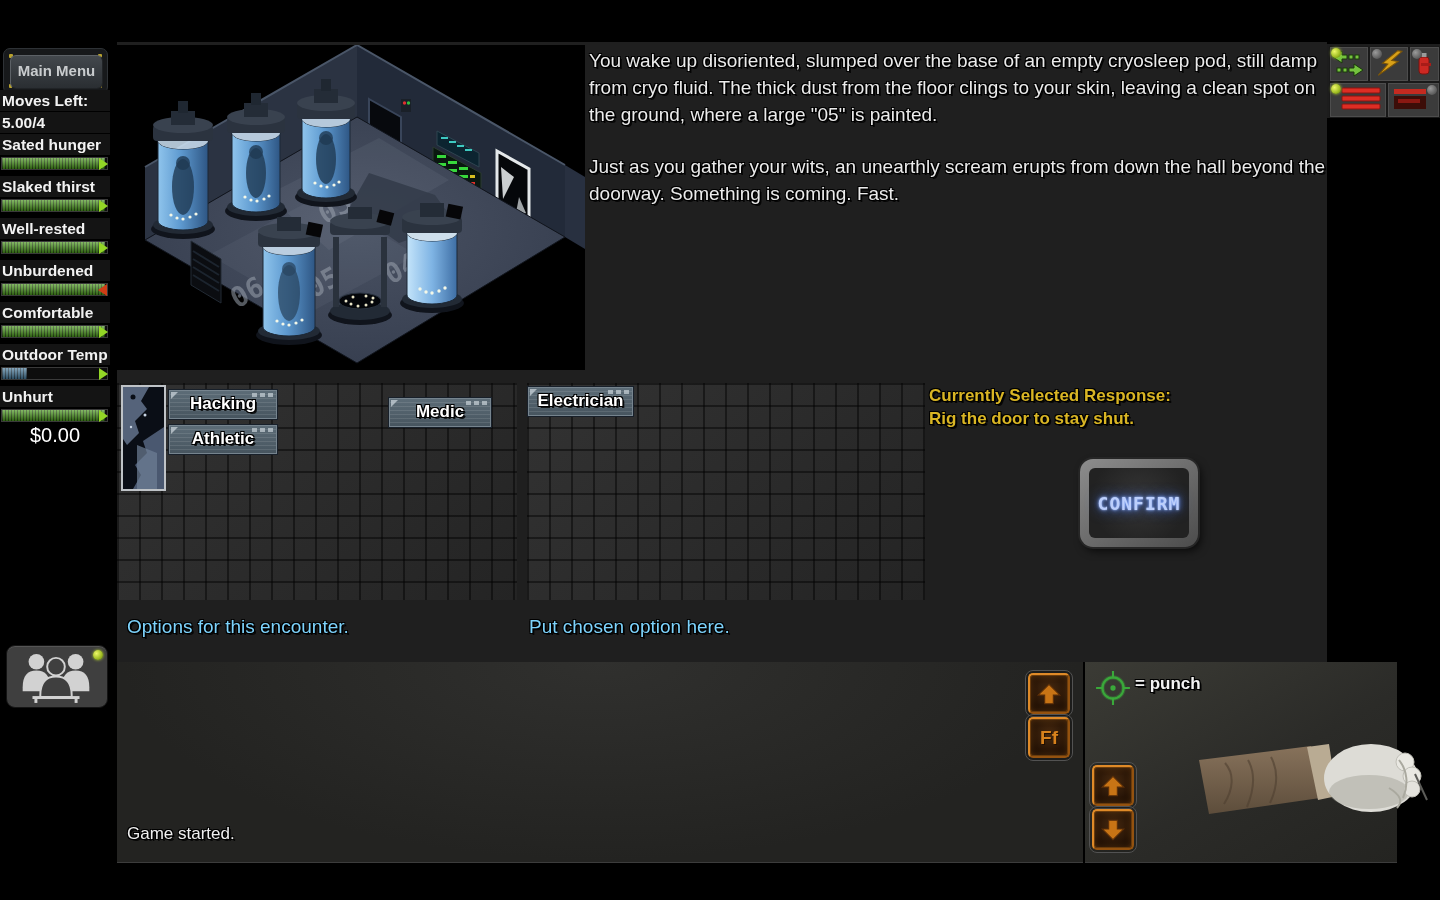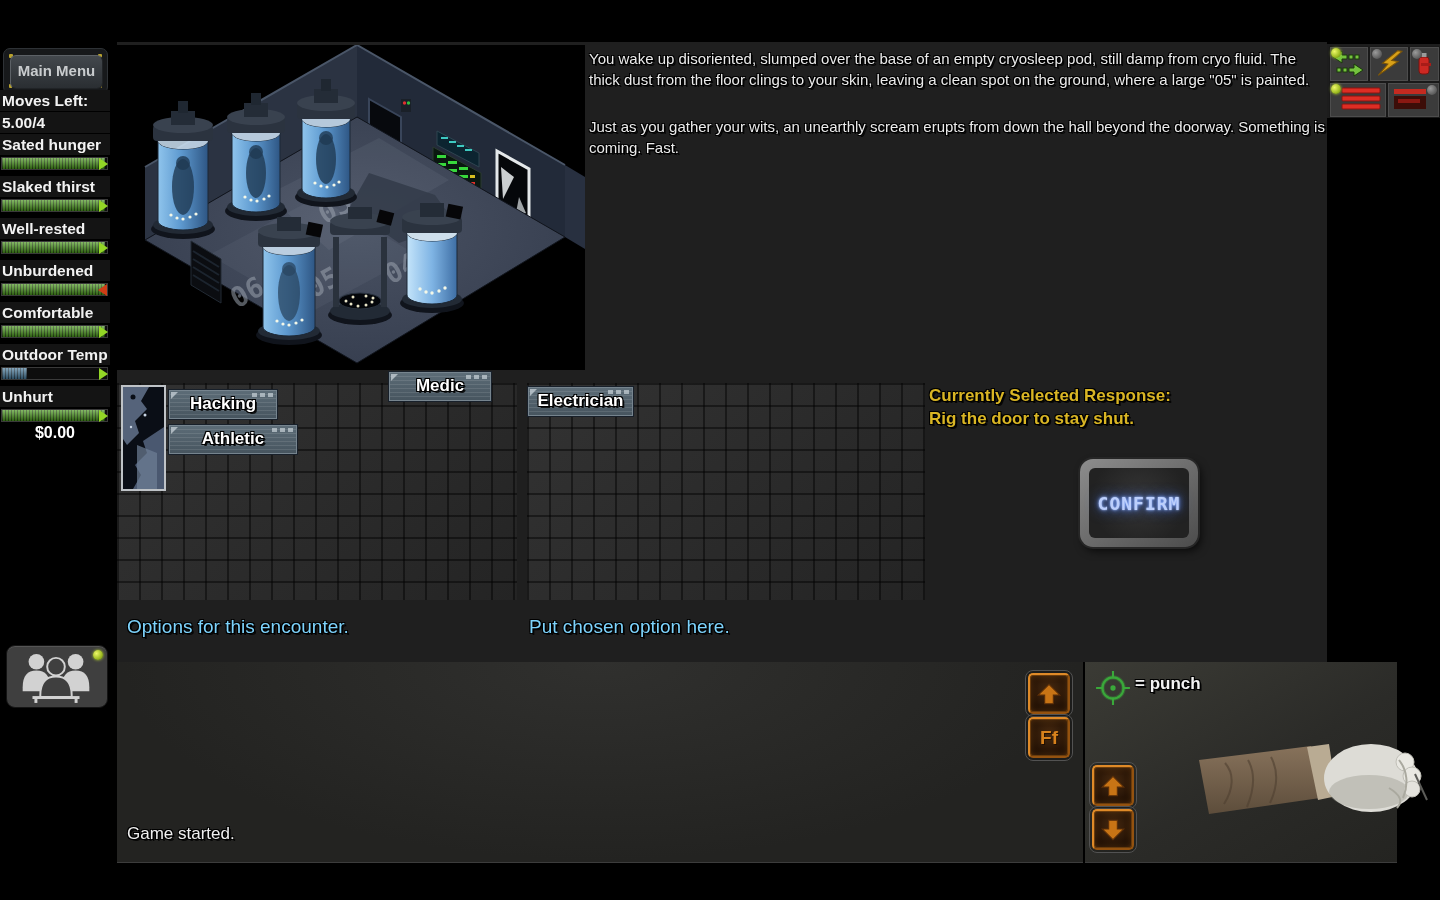--- a/index.html
+++ b/index.html
@@ -26,35 +26,35 @@
       white-space:nowrap;overflow:hidden;}
   .stat-bar{position:absolute;left:1px;width:107px;height:13px;background:#0d0d0d;border:1px solid #3a3a3a;box-sizing:border-box;}
   .stat-fill{position:absolute;left:0;top:0;height:100%;
       background-color:#4a9a1c;
       background-image:linear-gradient(180deg,rgba(255,255,255,.32),rgba(0,0,0,.38)),
         repeating-linear-gradient(90deg,rgba(0,0,0,.5) 0 1px,transparent 1px 3px);}
   .stat-fill.blue{background-color:#4a7d9e;}
   .arr{position:absolute;top:50%;transform:translateY(-50%);width:0;height:0;}
   .arr-r{right:-1px;border-top:6px solid transparent;border-bottom:6px solid transparent;border-left:9px solid #93d626;}
   .arr-l{right:0;border-top:6px solid transparent;border-bottom:6px solid transparent;border-right:9px solid #cf3d16;}
-  .money{position:absolute;left:0;top:380px;width:110px;text-align:center;color:#fff;font-size:16px;font-weight:bold;}
+  .money{position:absolute;left:0;top:380px;width:110px;text-align:center;color:#fff;font-size:20px;font-weight:normal;}
 
   
   .crew-btn{position:absolute;left:6px;top:645px;width:100px;height:61px;background:#3f3f3f;
       border:1px solid #141414;border-radius:9px;box-shadow:inset 0 1px 0 #555;cursor:pointer;}
   .dot{position:absolute;width:10px;height:10px;border-radius:50%;}
   .dot.green{background:radial-gradient(circle at 35% 35%,#eef868,#9cba20 60%,#566e10);box-shadow:0 0 3px #b8d830;}
   .dot.grey{background:radial-gradient(circle at 35% 35%,#9a9a9a,#5a5a5a 70%,#333);}
 
   
   .scene{position:absolute;left:117px;top:45px;width:468px;height:325px;background:#000;}
 
   
   .narrative{position:absolute;left:589px;top:48px;width:738px;color:#ebebeb;}
-  .narrative p{margin:0 0 25px 0;font-size:15px;line-height:1.42;}
+  .narrative p{margin:0 0 25px 0;font-size:19px;line-height:1.42;}
 
   
   .toolbar{position:absolute;left:1327px;top:44px;width:113px;height:74px;background:#1d1d1d;}
   .tbtn{position:absolute;background:#3b3b3b;border:1px solid #191919;box-shadow:inset 0 0 0 1px #4d4d4d;cursor:pointer;}
 
   
   .grid{position:absolute;top:383px;height:217px;background-color:#2a2a2a;
       background-image:linear-gradient(to right,rgba(0,0,0,.45) 2px,transparent 2px),
         linear-gradient(to bottom,rgba(0,0,0,.45) 2px,transparent 2px),
         linear-gradient(135deg,rgba(255,255,255,.04),rgba(0,0,0,.14));
@@ -442,22 +442,22 @@
       <polygon points="0,0 26,0 18,14 24,22 12,34 16,46 4,58 0,52" fill="#55637a"></polygon>
       <polygon points="41,40 41,102 10,102 18,88 12,78 24,66 20,54 32,46" fill="#4a5870"></polygon>
       <polygon points="14,58 34,66 34,102 14,102" fill="#6d7f96" opacity="0.7"></polygon>
       <circle cx="10" cy="10" r="2.5" fill="#0a0e16"></circle>
         <circle cx="22" cy="28" r="1.5" fill="#c8d4e4"></circle>
       <circle cx="8" cy="40" r="1.2" fill="#c8d4e4"></circle>
     </svg>
   </div>
 
   <div class="tile outl" style="left:168px;top:389px;width:110px;">Hacking</div>
-  <div class="tile outl" style="left:168px;top:424px;width:130px;">Athletic</div>
-  <div class="tile outl" style="left:388px;top:371px;width:104px;">Medic</div>
+  <div class="tile outl" style="left:168px;top:424px;width:110px;">Athletic</div>
+  <div class="tile outl" style="left:388px;top:397px;width:104px;">Medic</div>
   <div class="tile outl" style="left:527px;top:386px;width:107px;">Electrician</div>
 
   <div class="grid-label outl" style="left:127px;top:616px;">Options for this encounter.</div>
   <div class="grid-label outl" style="left:529px;top:616px;">Put chosen option here.</div>
 
   <div class="sel-resp outl">
     <div>Currently Selected Response:</div>
     <div>Rig the door to stay shut.</div>
   </div>
   <div class="confirm-bezel">

